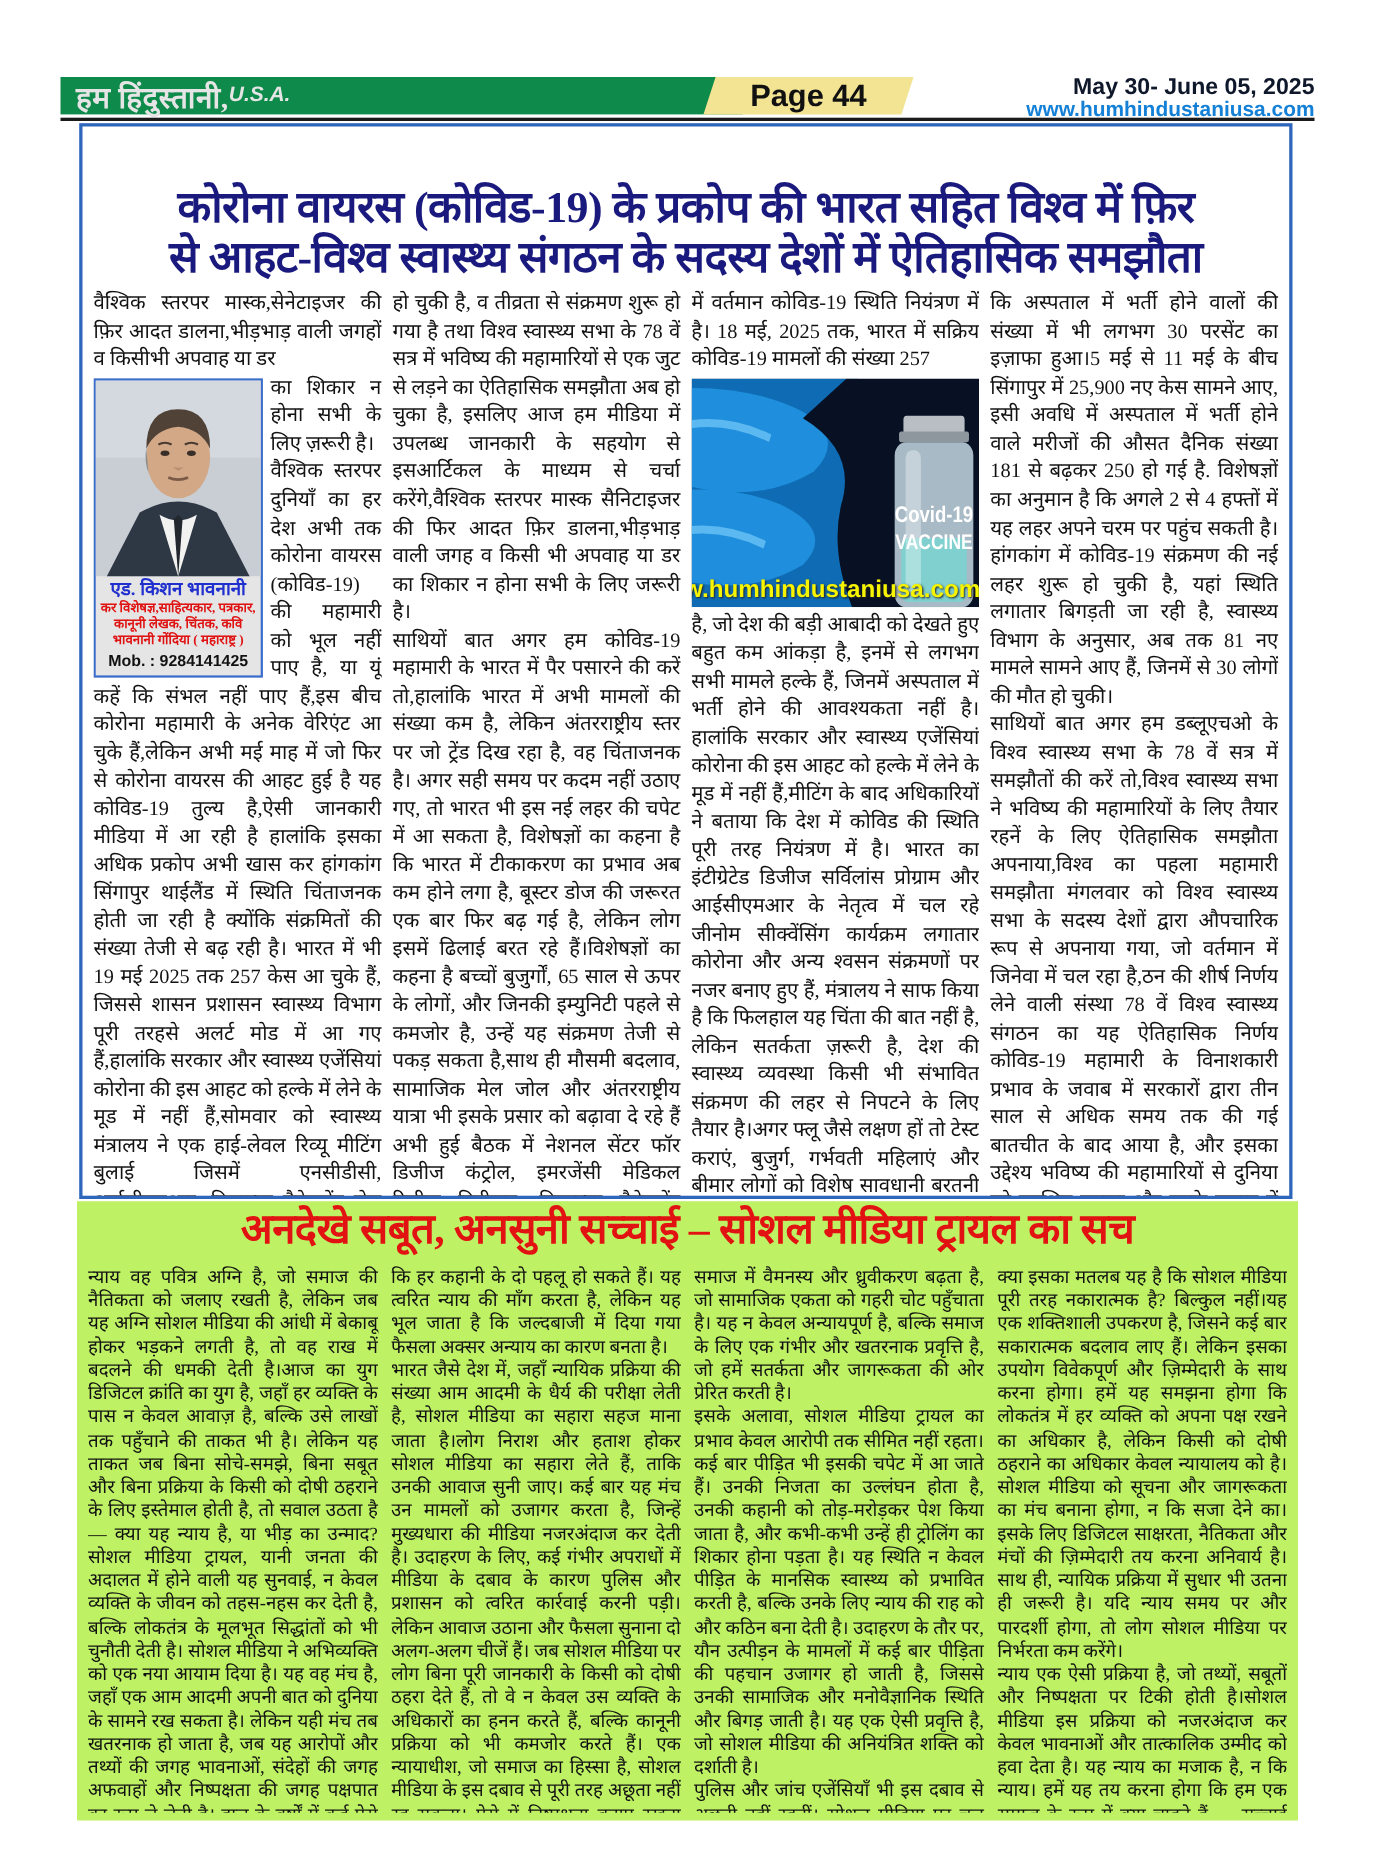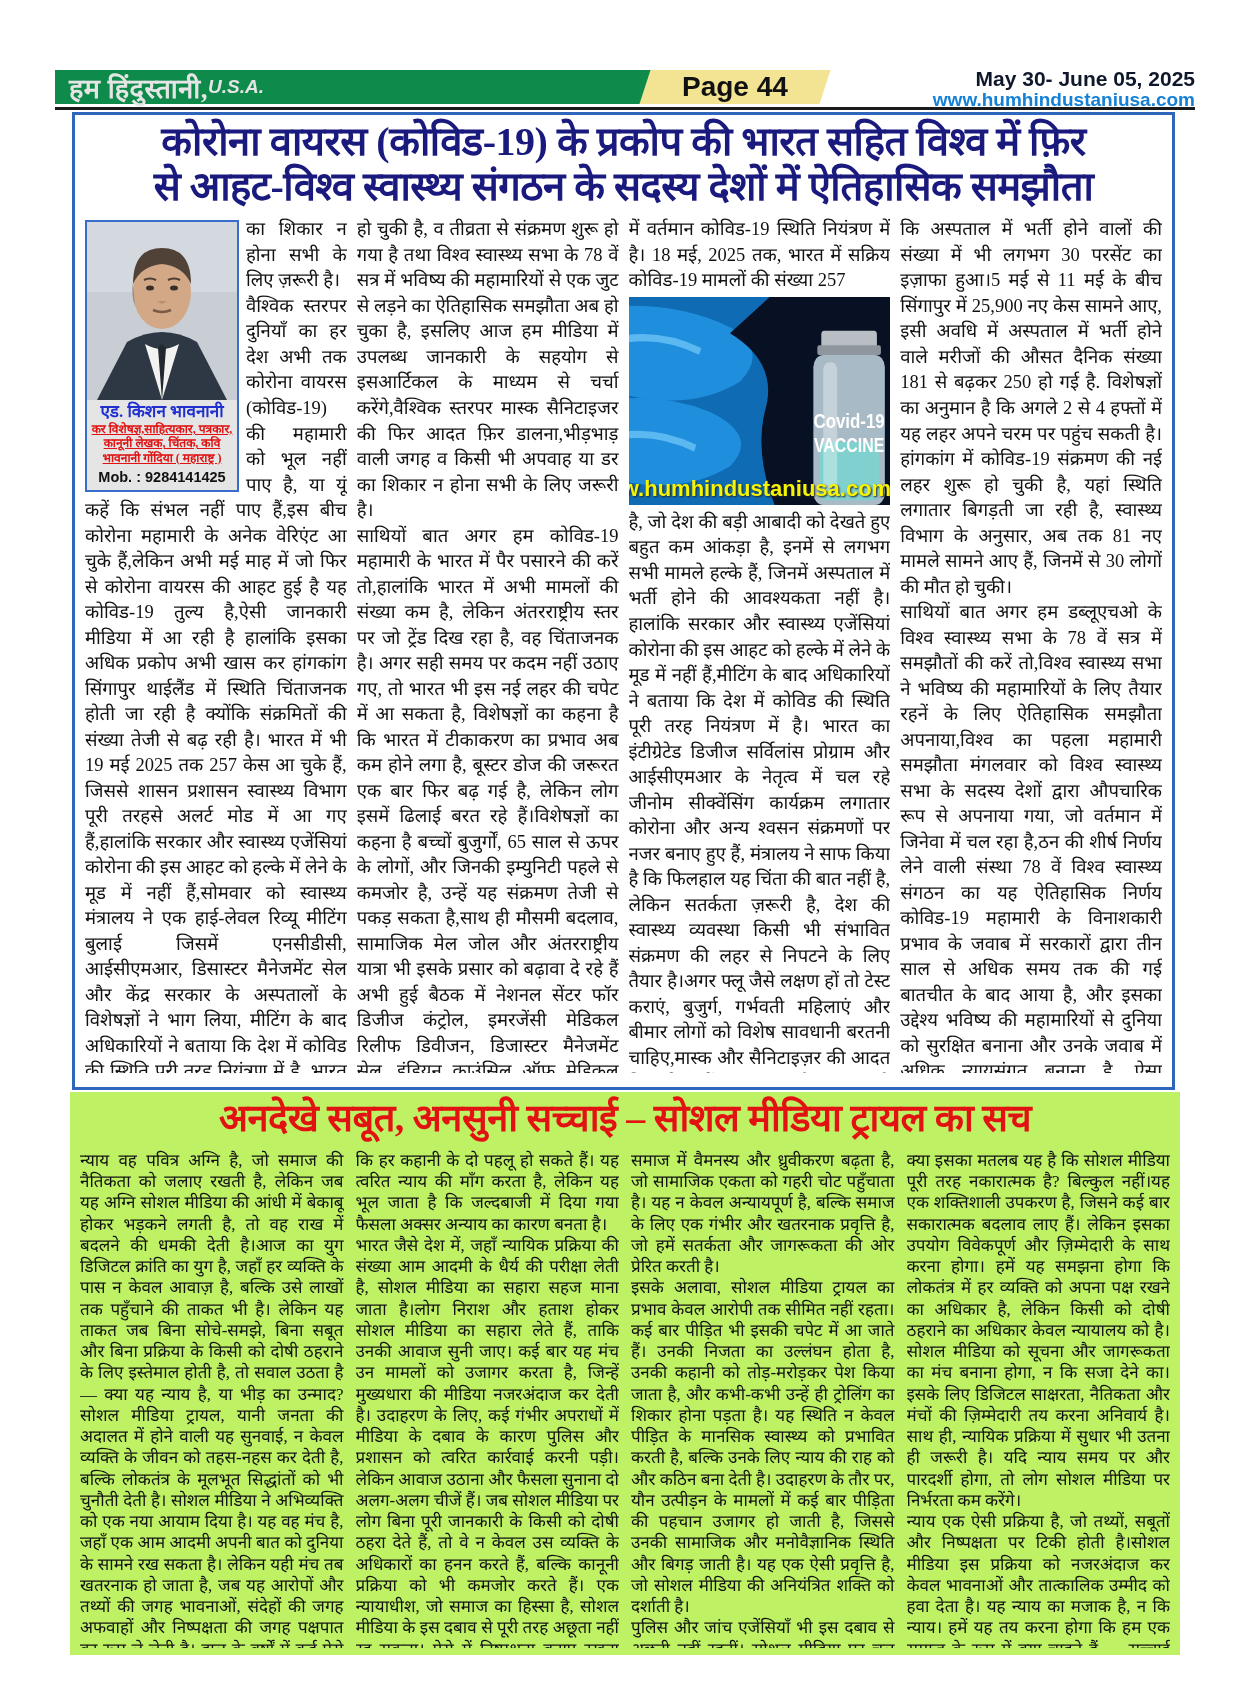--- a/index.html
+++ b/index.html
@@ -29,34 +29,34 @@
   .date-line { color:#0f172a; font-weight:bold; font-size:21px; }
   .site-line { color:#1581d6; font-weight:bold; font-size:19px; }
 
   
   .article1 {
     position:absolute; left:72px; top:112px; width:1103px; height:978px;
     border:3px solid #2e66bb; background:#fff; padding:4px 10px 6px 10px; overflow:hidden;
   }
   .a1-headline {
     text-align:center; color:#1a1a7e; font-weight:bold;
-    font-size:40px; line-height:1.13; letter-spacing:-.5px;
+    font-size:40px; line-height:1.13; letter-spacing:-.5px;margin-top:47px;
   }
   .a1-cols { display:flex; gap:10px; margin-top:8px; height:856px; overflow:hidden; }
   .col { flex:1 1 0; overflow:hidden; font-size:18.5px; line-height:1.38; text-align:justify; }
   .col p { margin:0; white-space:pre-line; }
 
   
   .photo-box {
     float:left; width:154px; border:2px solid #3a6ccc; background:#e5e5e5;
     margin:3px 7px 2px 0; text-align:center;
   }
   .photo-box svg { display:block; width:100%; height:178px; }
   .cap-name { color:#2030cf; font-weight:bold; font-size:17px; line-height:1.15; padding-top:2px; }
-  .cap-red  { color:#e01212; font-weight:bold; font-size:12px; line-height:1.2;text-decoration:underline; }
+  .cap-red  { color:#e01212; font-weight:bold; font-size:12px; line-height:1.2; }
   .cap-mob  { color:#111; font-weight:bold; font-size:14.5px; padding:2px 0 3px 0; font-family:"Liberation Sans", sans-serif; }
 
   
   .vaccine-fig {
     position:relative; width:calc(100% + 56px); margin-left:-48px; height:208px;
     margin-top:3px; margin-bottom:5px; overflow:hidden;
   }
   .vaccine-fig svg { display:block; width:100%; height:100%; }
   .vaccine-site {
     position:absolute; left:0; right:0; bottom:1px; text-align:center;
@@ -96,20 +96,21 @@
 
 <div class="article1">
   <div class="a1-headline">
     <div>कोरोना वायरस (कोविड-19) के प्रकोप की भारत सहित विश्व में फ़िर</div>
     <div>से आहट-विश्व स्वास्थ्य संगठन के सदस्य देशों में ऐतिहासिक समझौता</div>
   </div>
 
   <div class="a1-cols">
 
     <div class="col">
+      <p>वैश्विक स्तरपर मास्क,सेनेटाइजर की फ़िर आदत डालना,भीड़भाड़ वाली जगहों व किसीभी अपवाह या डर</p>
       <div class="photo-box">
         <svg viewBox="0 0 150 178" aria-hidden="true">
           <rect x="0" y="0" width="150" height="178" fill="#c9ced5"></rect>
           <rect x="0" y="0" width="150" height="70" fill="#d4d9df"></rect>
           <path d="M10 178 L40 120 Q75 100 110 120 L140 178 Z" fill="#2e3744"></path>
           <path d="M58 122 L75 178 L92 122 Q75 132 58 122 Z" fill="#f2f2f0"></path>
           <path d="M71 126 L75 178 L79 126 L75 122 Z" fill="#23282e"></path>
           <ellipse cx="75" cy="70" rx="29" ry="37" fill="#d2a886"></ellipse>
           <path d="M46 62 Q46 26 75 26 Q104 26 104 62 Q96 44 75 42 Q54 44 46 62 Z" fill="#514238"></path>
           <path d="M46 60 Q44 74 48 84 L46 62 Z" fill="#8d8d8d"></path>

